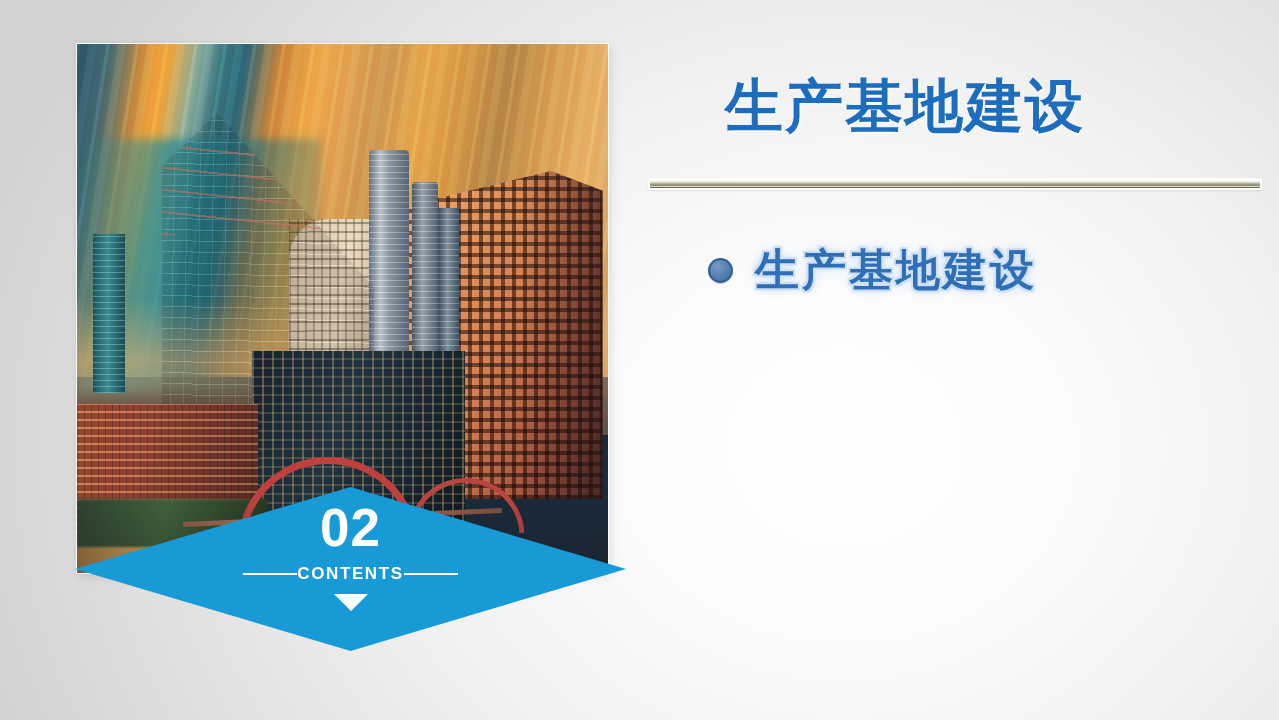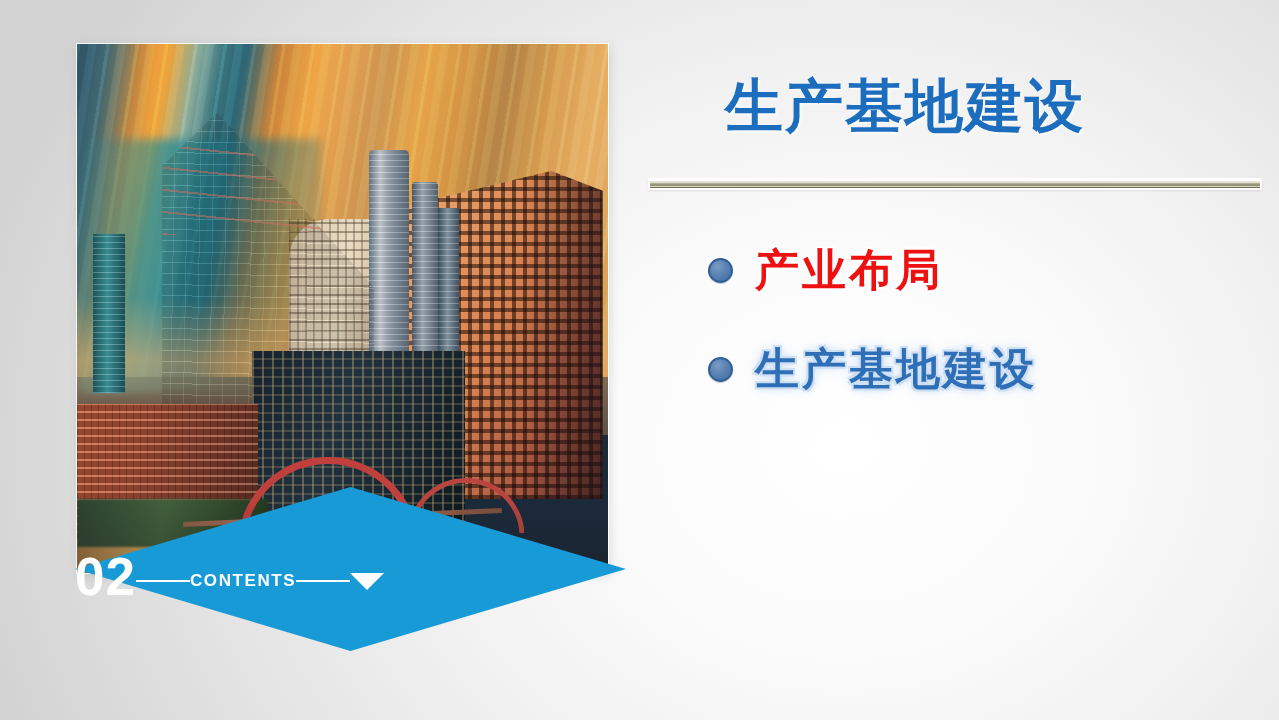--- a/index.html
+++ b/index.html
@@ -192,21 +192,21 @@
 
   
   .diamond{
     position:absolute; left:75px; top:487px; width:551px; height:164px;
     background:#189AD6;
     clip-path:polygon(50% 0%, 100% 50%, 50% 100%, 0% 50%);
     filter:drop-shadow(0 2px 4px rgba(0,0,0,.18));
   }
   .diamond-content{
     position:absolute; left:75px; top:487px; width:551px; height:164px;
-    display:flex; flex-direction:row; align-items:center; justify-content:flex-start;
+    display:flex; flex-direction:column; align-items:center; justify-content:flex-start;
     padding-top:14px;
     pointer-events:none;
   }
   .num02{
     color:#ffffff; font-size:53px; font-weight:bold; line-height:1;
     letter-spacing:1px; font-family:"Liberation Sans", sans-serif;
   }
   .contents-row{
     display:flex; align-items:center; gap:0; margin-top:10px;
   }
@@ -320,24 +320,20 @@
   <div class="right-pane">
 
     <div class="slide-title">生产基地建设</div>
 
     <div class="rule">
       <div class="rule-inner"></div>
     </div>
 
     <div class="bullet-list">
 
-      <div class="bullet-item">
-        <span class="dot"></span>
-        <span class="b-text b-red">产业布局</span>
-      </div>
 
       <div class="bullet-item">
         <span class="dot"></span>
         <span class="b-text b-blue">生产基地建设</span>
       </div>
 
     </div>
   </div>
 
 </div>

